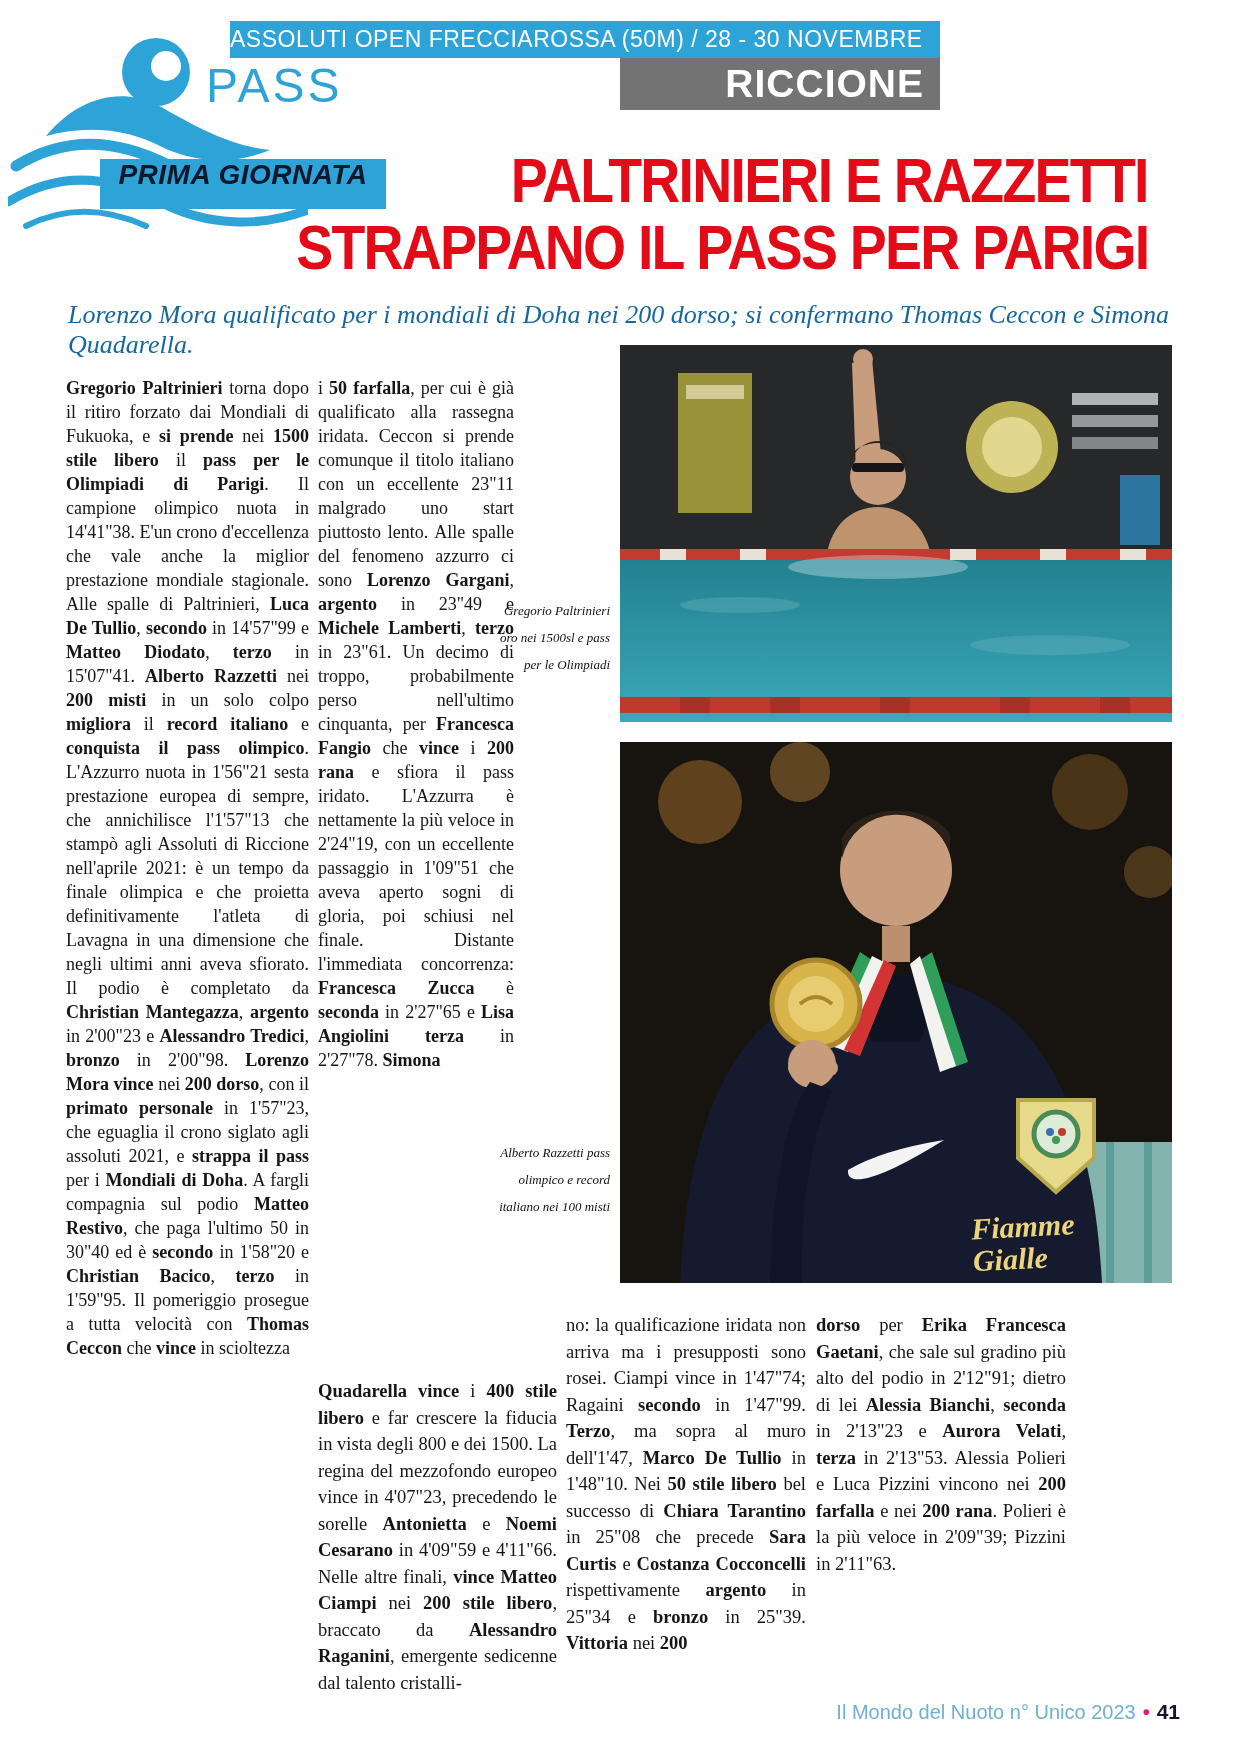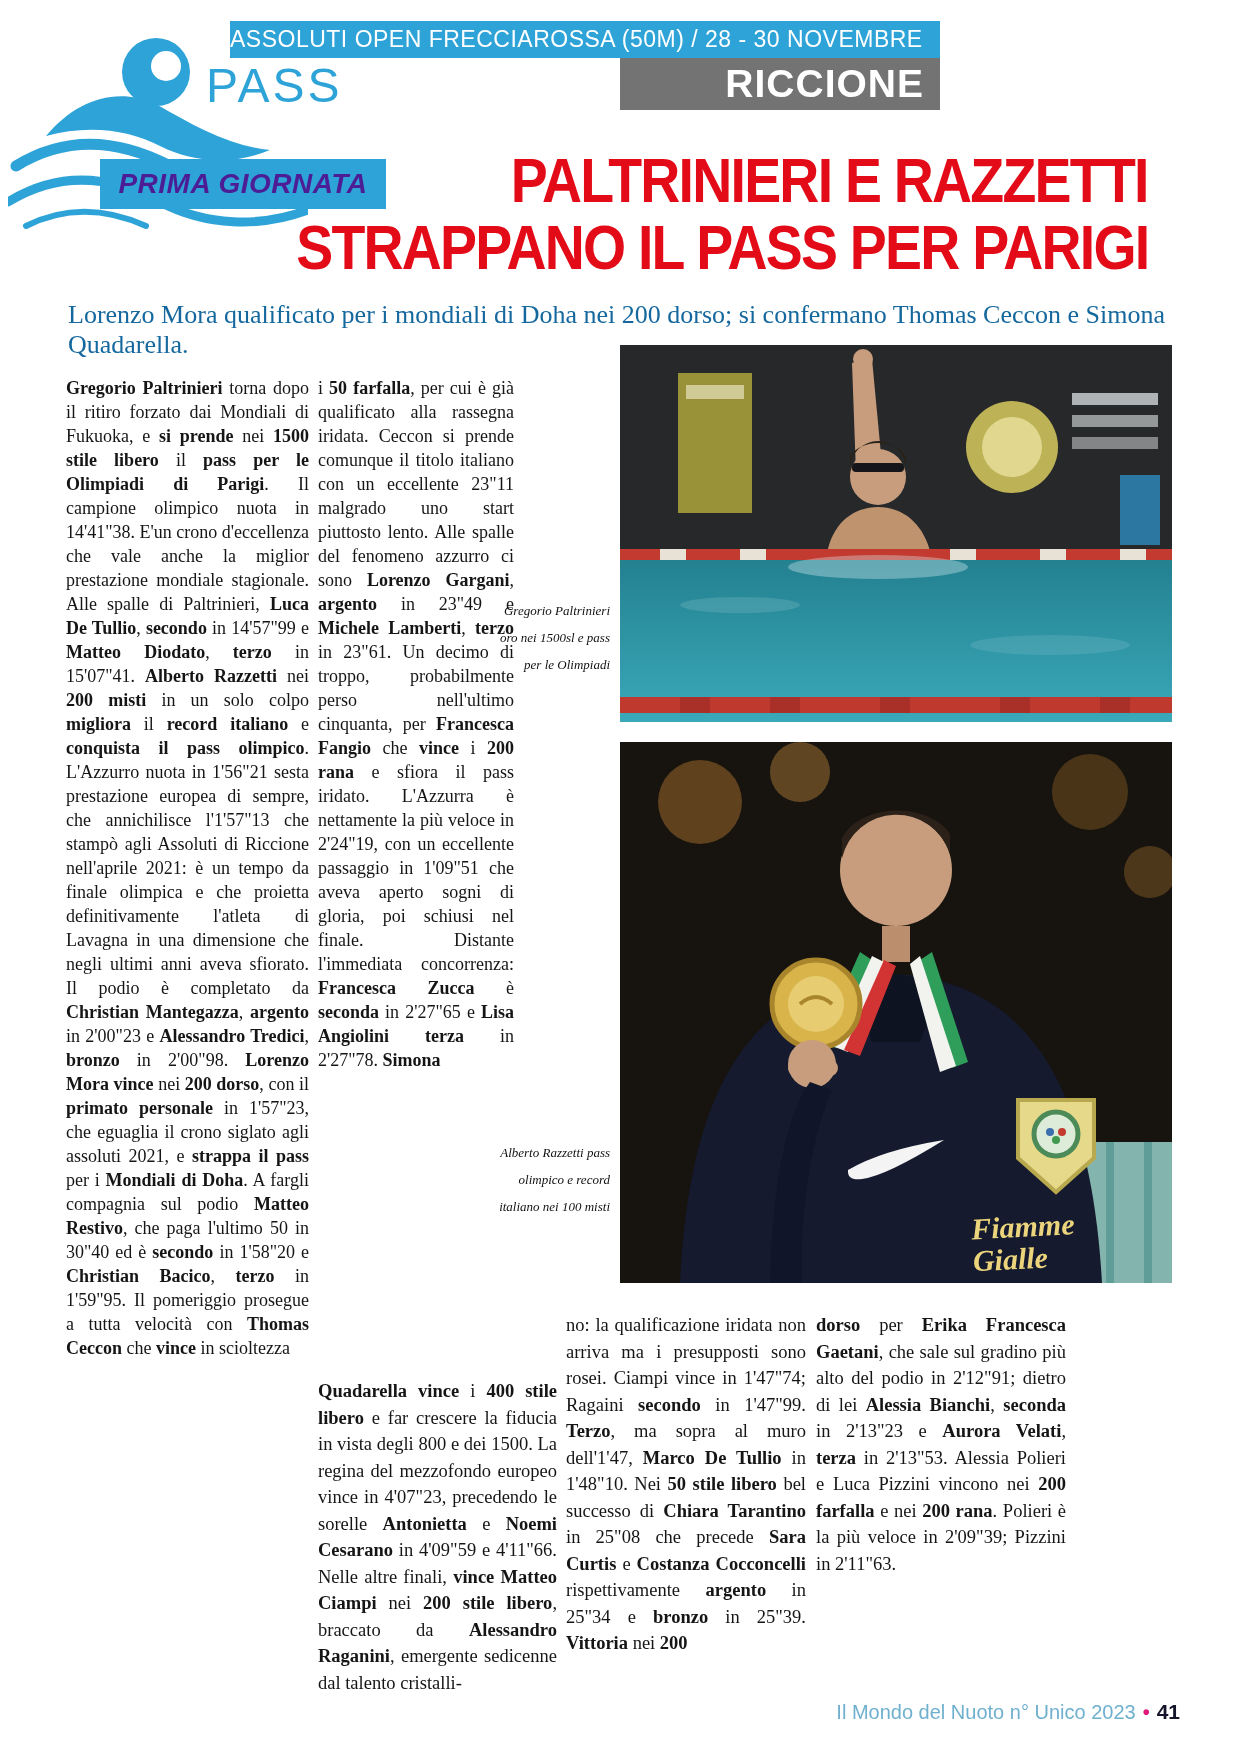--- a/index.html
+++ b/index.html
@@ -24,26 +24,26 @@
   .poster .p2{font-size:19px;color:#fff;text-shadow:1.5px 1.5px 0 #d61f2c;}
   .poster .p3{font-size:33px;letter-spacing:1px;color:#fff;text-shadow:2px 2px 0 #d61f2c;}
   .poster .p4{font-size:18px;}
   .poster .fin-box{position:absolute;right:6px;top:5px;width:44px;height:26px;background:#fff;color:#1c4f9c;
           font-weight:700;font-size:16px;display:flex;align-items:center;justify-content:center;font-style:italic;}
   .poster .dates{position:absolute;right:14px;top:36px;color:#bfe3f7;font-size:12px;font-weight:700;line-height:1.1;text-align:right;}
   .poster .my{position:absolute;right:6px;top:78px;color:#eaf6ff;font-size:8px;font-weight:700;text-align:right;line-height:1.2;}
   .poster .strip{position:absolute;left:8px;bottom:6px;width:150px;height:22px;background:#c8102e;color:#fff;
           display:flex;align-items:center;justify-content:center;font-style:italic;font-weight:700;font-size:12px;letter-spacing:1px;}
   
-  .kicker{left:100px;top:159px;width:286px;height:50px;background:#2ea3d8;color:#4c1d95;
-          display:flex;align-items:center;justify-content:center;font-weight:700;font-style:italic;font-size:28px;letter-spacing:.5px;}
+  .kicker{left:100px;top:159px;width:286px;height:50px;background:#2ea3d8;color:#0f172a;
+          display:flex;justify-content:center;font-weight:700;font-style:italic;font-size:28px;letter-spacing:.5px;}
   .headline{right:92px;color:#e30b17;font-weight:700;letter-spacing:-2px;white-space:nowrap;
           transform:scaleX(.88);transform-origin:100% 50%;font-size:63px;line-height:66px;}
   .hl1{top:147px;} .hl2{top:214px;}
-  .standfirst{left:68px;top:300px;width:1106px;font-size:26px;color:#15689e;}
+  .standfirst{left:68px;top:300px;width:1106px;font-style:italic;font-size:26px;color:#15689e;}
 
   
   .col{text-align:justify;font-size:18px;line-height:24px;}
   .colb{text-align:justify;font-size:18.5px;line-height:26.5px;}
   .col b,.colb b{font-weight:700;}
   .c1{left:66px;top:376px;width:243px;}
   .c2{left:318px;top:376px;width:196px;}
   .c2b{left:318px;top:1378px;width:239px;}
   .c3{left:566px;top:1312px;width:240px;}
   .c4{left:816px;top:1312px;width:250px;}

